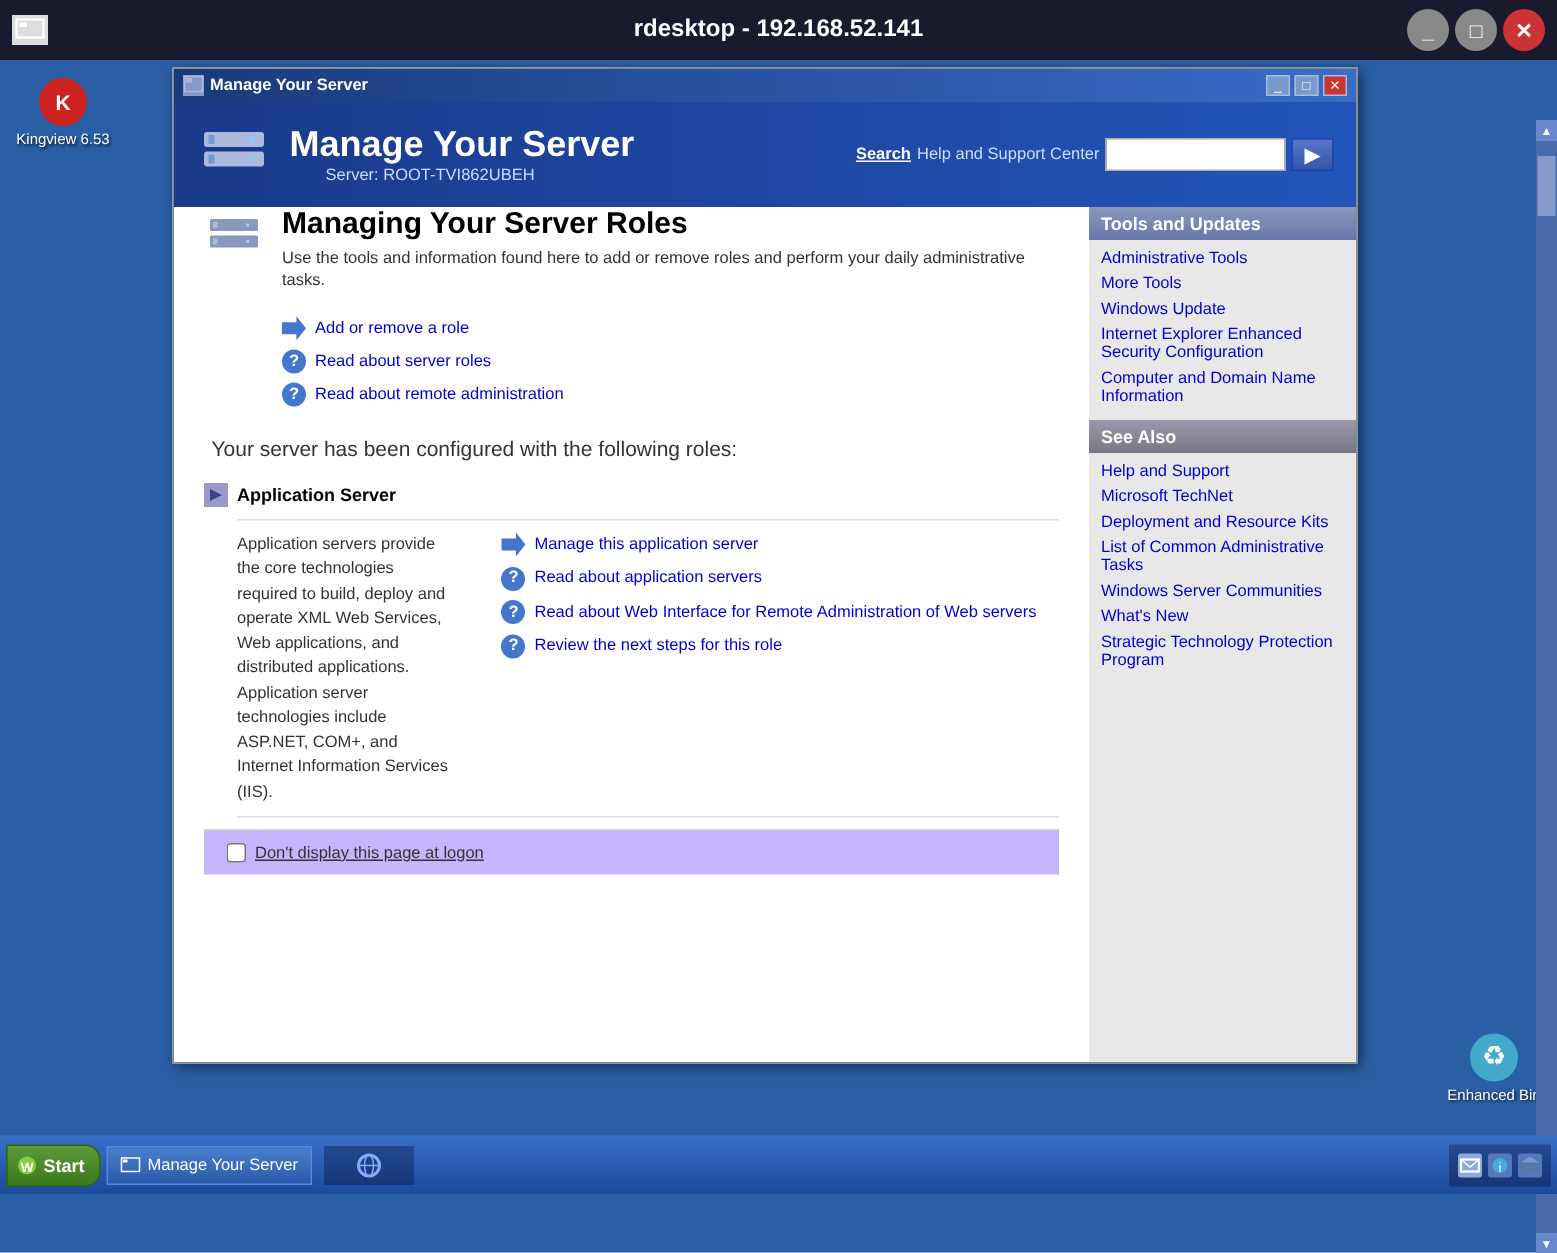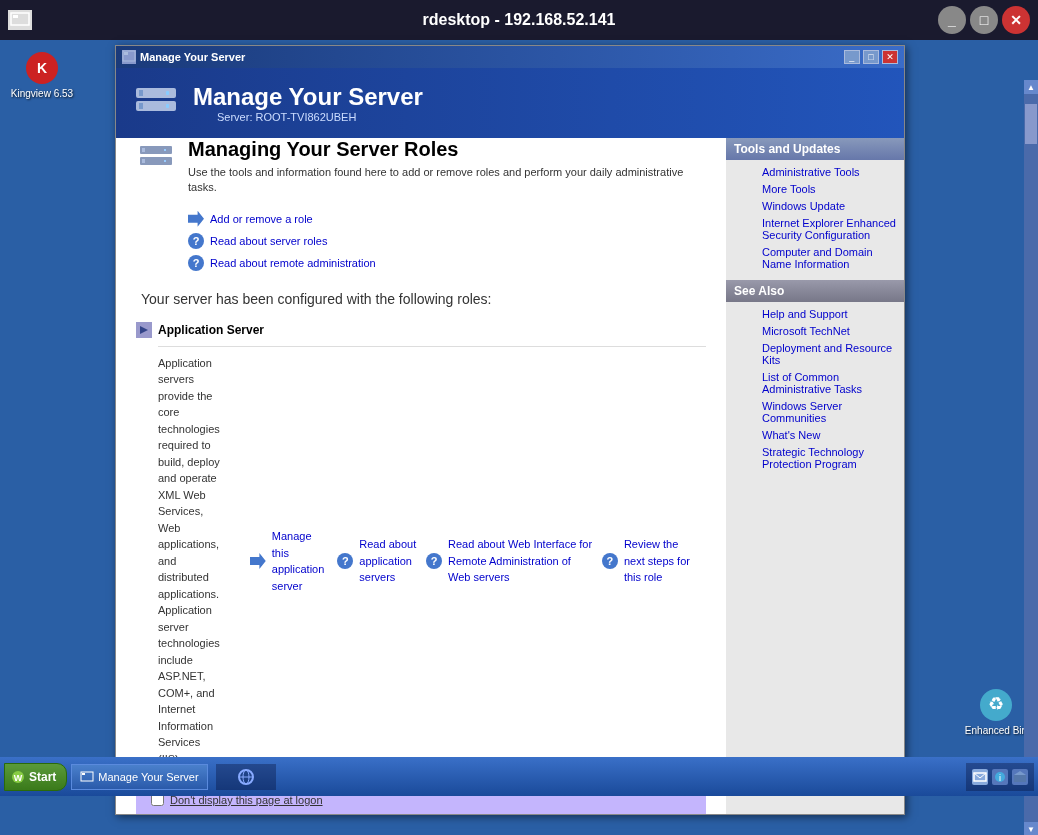--- a/index.html
+++ b/index.html
@@ -303,44 +303,44 @@
       border-bottom: 1px solid #ddd;
       margin-bottom: 8px;
       display: flex;
       gap: 30px;
     }
     .role-desc-text {
       flex: 1;
     }
     .role-actions {
       display: flex;
-      flex-direction: row;
+      flex-direction: column;
       gap: 6px;
       min-width: 200px;
+      text-align: center;
     }
 
     
     .right-panel {
       width: 178px;
       background: #e8e8e8;
       flex-shrink: 0;
     }
     .panel-section-header {
       background: linear-gradient(to bottom, #8899bb, #6677aa);
       color: white;
       font-size: 12px;
       font-weight: bold;
       padding: 4px 8px;
     }
     .panel-links {
       padding: 6px 8px;
       display: flex;
       flex-direction: column;
       gap: 5px;
-      margin-left: 28px;
     }
     .panel-link {
       color: #0000cc;
       font-size: 11px;
       text-decoration: none;
       cursor: pointer;
     }
 
     .panel-section-header2 {
       background: linear-gradient(to bottom, #9999aa, #777788);
@@ -530,20 +530,26 @@
             <rect x="8" y="12" width="4" height="6" fill="#7799cc"></rect>
             <rect x="8" y="25" width="4" height="6" fill="#7799cc"></rect>
             <rect x="35" y="13" width="3" height="4" rx="1" fill="#88ccff"></rect>
             <rect x="35" y="26" width="3" height="4" rx="1" fill="#88ccff"></rect>
           </svg>
         </div>
         <div>
           <div class="mys-title">Manage Your Server</div>
           <div class="mys-subtitle">Server: ROOT-TVI862UBEH</div>
         </div>
+      </div>
+      <div class="search-area">
+        <span class="search-label">Search</span>
+        <span class="search-sublabel">Help and Support Center</span>
+        <input class="search-input" type="text" style="">
+        <div class="search-go-btn">▶</div>
       </div>
     </div>
 
     <div class="content-area">
 
       <div class="main-panel">
 
         <div class="roles-header">
           <div class="roles-icon">
             <svg viewBox="0 0 40 40" width="40" height="40">

